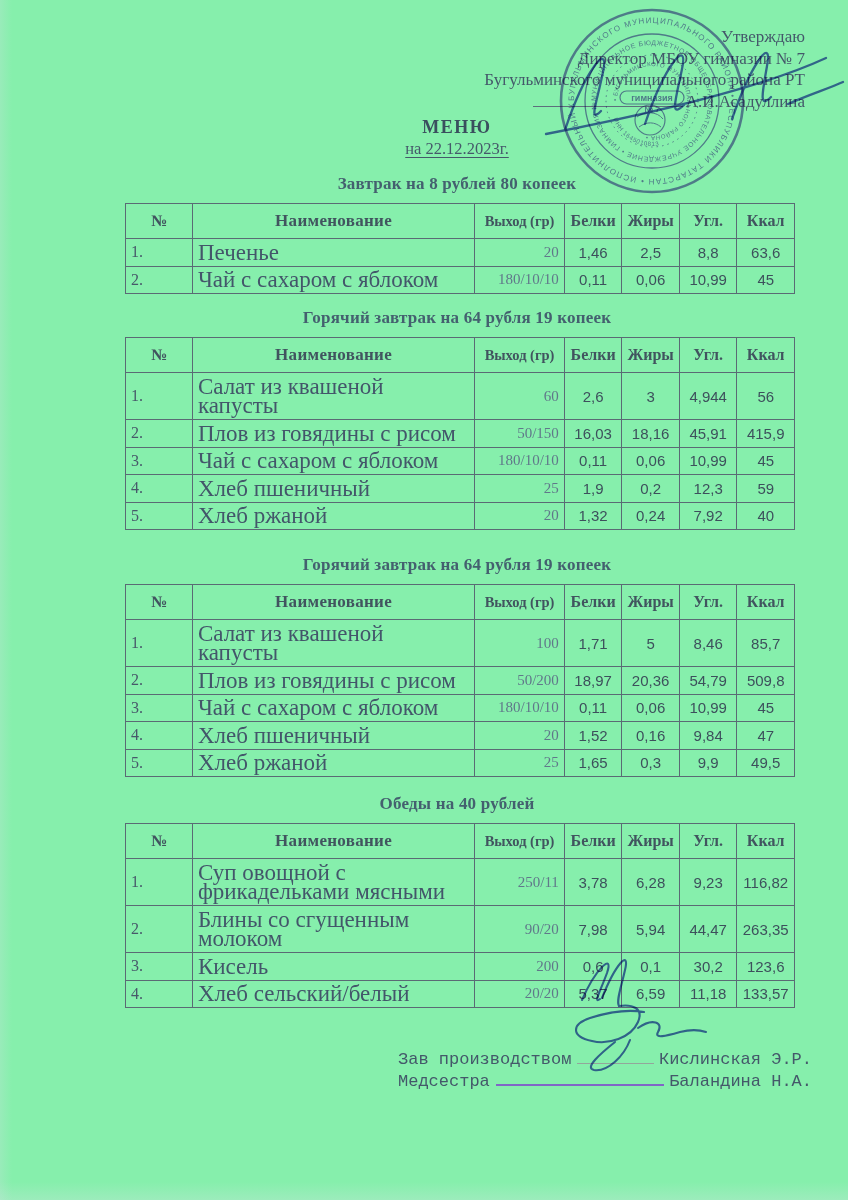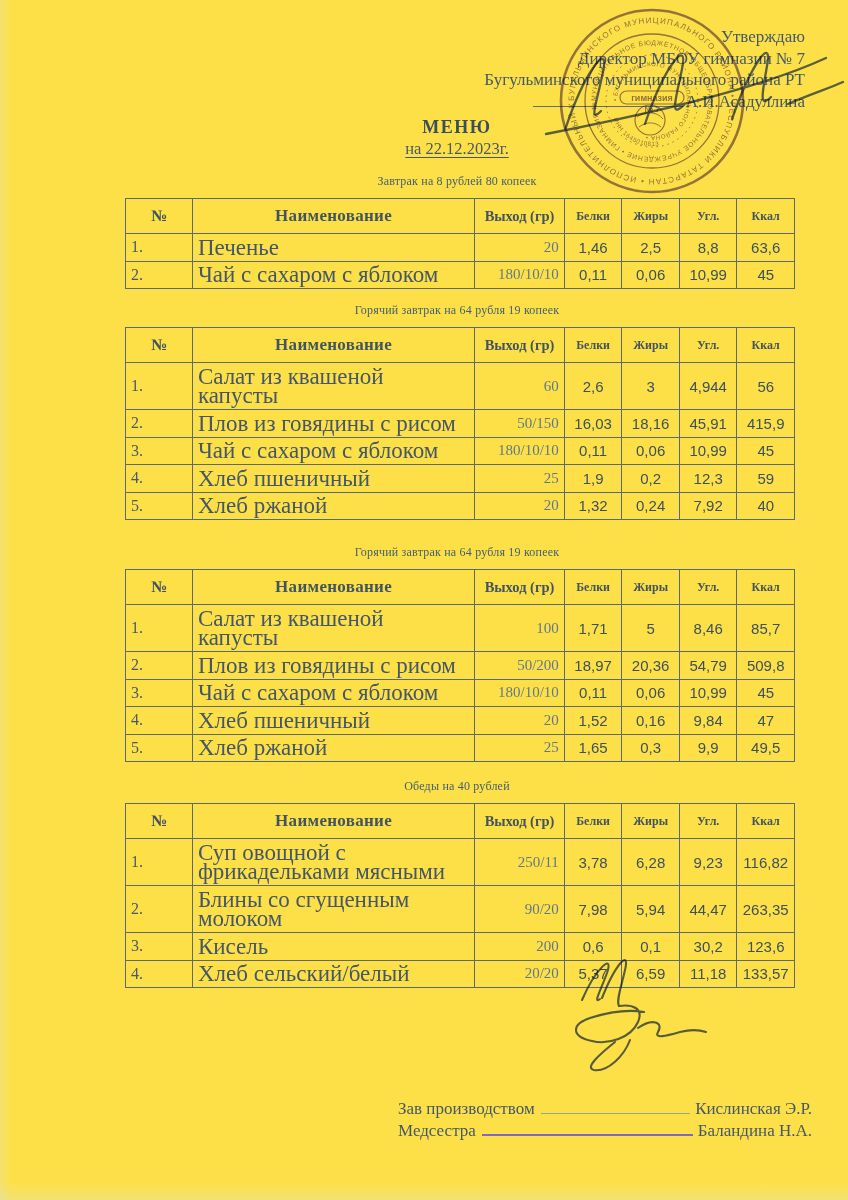--- a/index.html
+++ b/index.html
@@ -1,21 +1,21 @@
 <!DOCTYPE html>
 <html lang="ru"><head>
 <meta charset="utf-8">
 <style>
   html,body { margin:0; padding:0; }
   body { background:#e8e8e8; }
   .page {
     position:relative;
     width:848px; height:1200px;
     margin:0 auto;
-    background:#fde047;
+    background:#86efac;
     overflow:hidden;
     font-family:"Liberation Serif","DejaVu Serif",serif;
     color:#3c4e5c;
   }
   
   .page::after {
     content:""; position:absolute; inset:0; pointer-events:none;
     background:
       linear-gradient(90deg, rgba(210,225,228,.25) 0, rgba(255,255,255,0) 12px),
       linear-gradient(0deg, rgba(215,228,230,.28) 0, rgba(255,255,255,0) 18px);
@@ -40,21 +40,21 @@
   .menu-title { margin-top:5px; }
   .menu-title .big {
     font-size:18px; font-weight:bold; letter-spacing:1.5px; color:#3a4f5e;
   }
   .menu-title .date {
     font-size:16.5px; margin-top:1px;
     text-decoration:underline; text-underline-offset:3px;
     color:#45596a;
   }
   .section-title {
-    font-weight:normal; font-size:12px; color:#44606f;
+    font-weight:bold; font-size:17px; color:#44606f;
     letter-spacing:.2px;
   }
   .st-1 { margin-top:15px; }
   .st-2 { margin-top:14px; }
   .st-3 { margin-top:25px; }
   .st-4 { margin-top:17px; }
 
   
   table.menu {
     width:670px; margin:9px 0 0 125px;
@@ -65,36 +65,36 @@
   table.menu th, table.menu td {
     border:1.6px solid #5a6a74;
   }
   table.menu th {
     height:30px; padding:2px 4px;
     color:#41545f;
   }
   th.h-num  { width:10.0%; font-size:16px; font-weight:bold; }
   th.h-name { width:42.2%; font-size:17px; font-weight:bold; letter-spacing:.3px; }
   th.h-out  { width:13.4%; font-size:14.5px; font-weight:bold; }
-  th.h-s    { width:8.6%;  font-size:12px;  font-weight:bold; color:#4a5d68; }
+  th.h-s    { width:8.6%;  font-size:16px;  font-weight:bold; color:#4a5d68; }
   table.menu td { padding:3.5px 5px; }
   td.c0 { text-align:left; padding-left:14px; font-size:16px; color:#47596a; }
   td.c1 { text-align:left; padding-left:12px; font-size:23px; line-height:19.5px; color:#43566a; }
   td.c2 { text-align:right; font-size:15px; color:#60788a; }
   td.c3, td.c4, td.c5, td.c6 {
     text-align:center;
     font-family:"Liberation Sans","DejaVu Sans",sans-serif;
     font-size:15px; color:#3d505c;
   }
 
   
   .sign-block {
-    margin:110px 0 0 398px; width:414px;
+    margin:41px 0 0 398px; width:414px;
     font-size:17px; line-height:22px; color:#44586a;
-    position:relative; z-index:1;
+    position:relative; z-index:1;font-family:Liberation Mono, monospace;
   }
   .sign-row { display:flex; align-items:baseline; }
   .sign-row .lbl { white-space:nowrap; }
   .sign-row .line { flex:1; margin:0 5px 3px 6px; }
   .line-green { border-bottom:1.5px solid #93a69b; }
   .line-purple { border-bottom:2.5px solid #8066c6; }
   .sign-row .nm { white-space:nowrap; }
 
   
   .overlay { position:absolute; pointer-events:none; }

